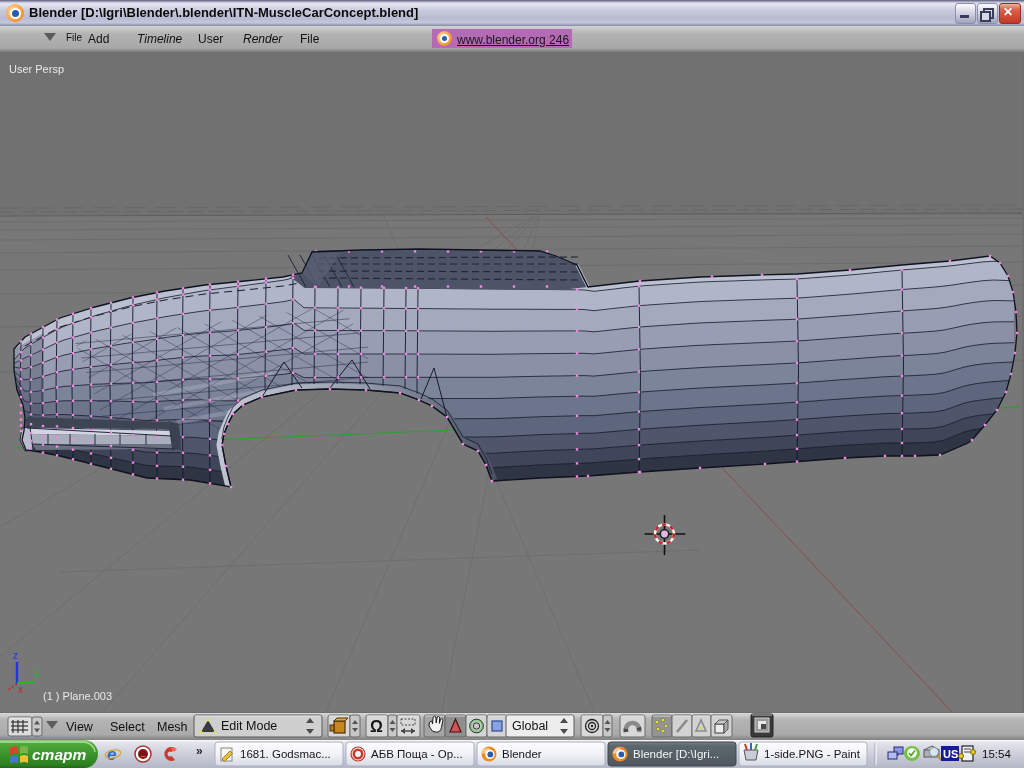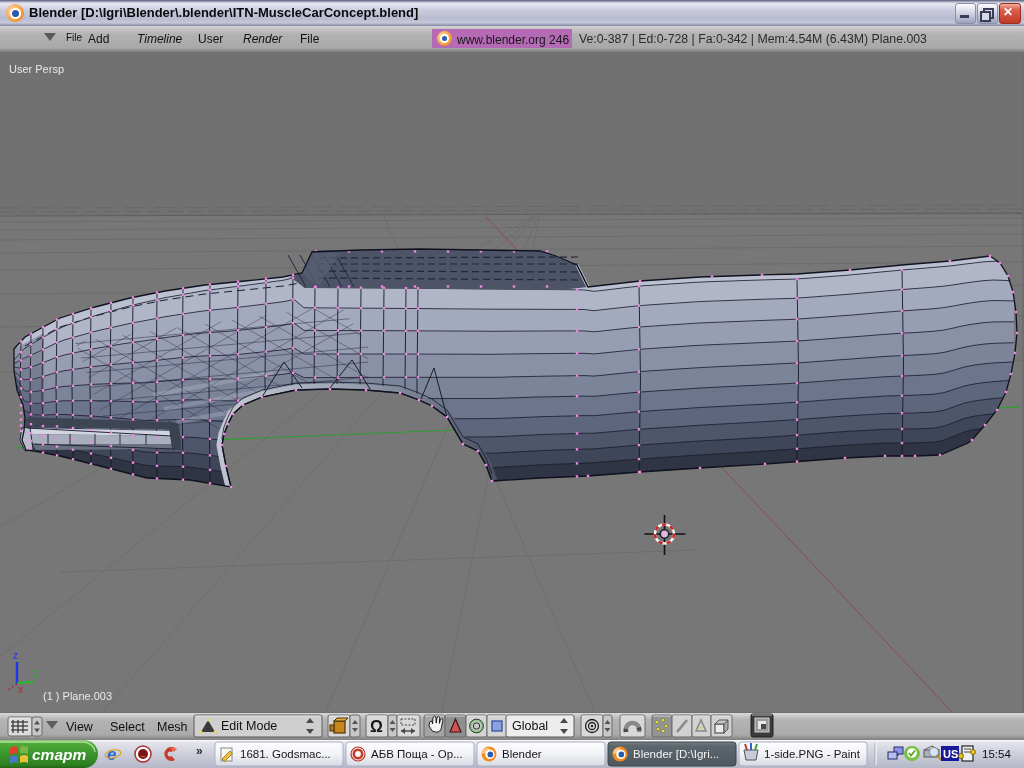--- a/index.html
+++ b/index.html
@@ -25,22 +25,21 @@
 <div class="abs" style="left:44px;top:33px;width:0;height:0;border-left:6px solid transparent;border-right:6px solid transparent;border-top:8px solid #5a5a5a;"></div>
 <div class="abs" style="left:66px;top:32px;font-size:10px;color:#111;">File</div>
 <div class="abs" style="left:88px;top:32px;font-size:12px;color:#111;">Add</div>
 <div class="abs" style="left:137px;top:32px;font-size:12px;color:#111;font-style:italic;">Timeline</div>
 <div class="abs" style="left:198px;top:32px;font-size:12px;color:#111;">User</div>
 <div class="abs" style="left:243px;top:32px;font-size:12px;color:#111;font-style:italic;">Render</div>
 <div class="abs" style="left:300px;top:32px;font-size:12px;color:#111;">File</div>
 <div class="abs" style="left:432px;top:29px;width:140px;height:19px;background:#b56ab5;"></div>
 <div class="abs" style="left:437px;top:31px;width:15px;height:15px;border-radius:8px;background:radial-gradient(circle at 40% 40%,#ffd39a 0 18%,#f79b37 60%,#d9750f 100%);"></div>
 <div class="abs" style="left:440px;top:34px;width:5px;height:5px;border-radius:5px;background:#2a5caa;border:2px solid #fff;"></div>
-<div class="abs" style="left:457px;top:33px;font-size:12px;color:#181818;">www.blender.org 246</div>
-<div class="abs" style="left:579px;top:32px;font-size:12.3px;color:#2b2b2b;">Ve:0-387 | Ed:0-728 | Fa:0-342 | Mem:4.54M (6.43M) Plane.003</div>
+<div class="abs" style="left:457px;top:33px;font-size:12px;color:#181818;text-decoration:underline;">www.blender.org 246</div>
 
 <svg width="1024" height="660" viewBox="0 0 1024 660" style="position:absolute;left:0;top:52px" xmlns="http://www.w3.org/2000/svg">
 <rect x="0" y="0" width="1024" height="165" fill="#717171"></rect>
 <rect x="0" y="163" width="1024" height="497" fill="#777777"></rect>
 <line x1="0" y1="156" x2="1024" y2="153" stroke="#686868" stroke-width="1" stroke-dasharray="22 9"></line>
 <line x1="0" y1="160" x2="1024" y2="157" stroke="#676767" stroke-width="1" stroke-dasharray="14 7"></line>
 <line x1="0" y1="164" x2="1024" y2="161" stroke="#5e5e5e" stroke-width="1.2"></line>
 <line x1="0" y1="170" x2="1024" y2="166" stroke="#6c6c6c" stroke-width="1"></line>
 <line x1="0" y1="178" x2="1024" y2="173" stroke="#6c6c6c" stroke-width="1"></line>
 <line x1="0" y1="188" x2="1024" y2="182" stroke="#6c6c6c" stroke-width="1"></line>

